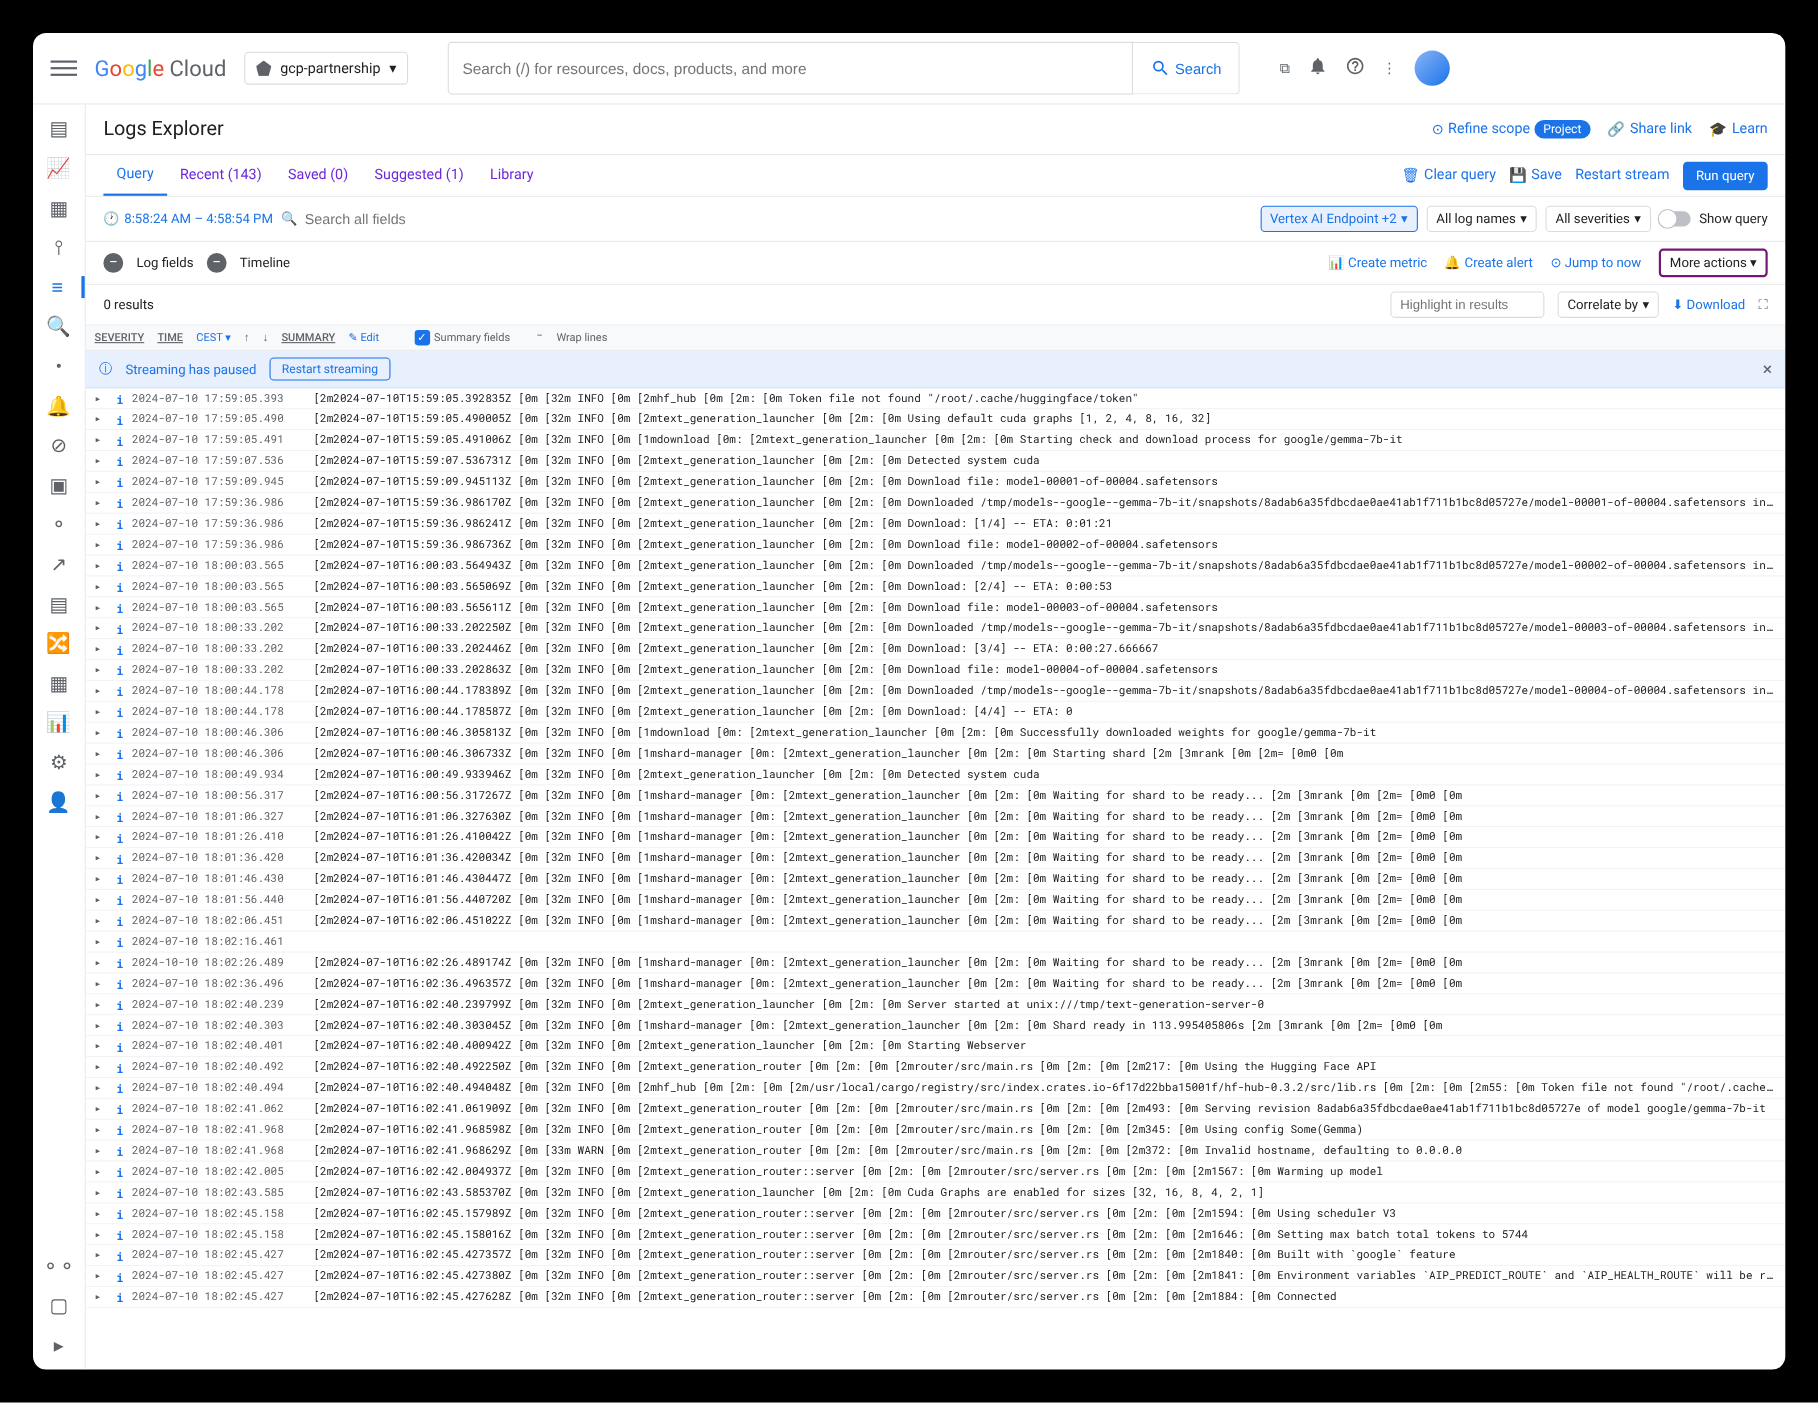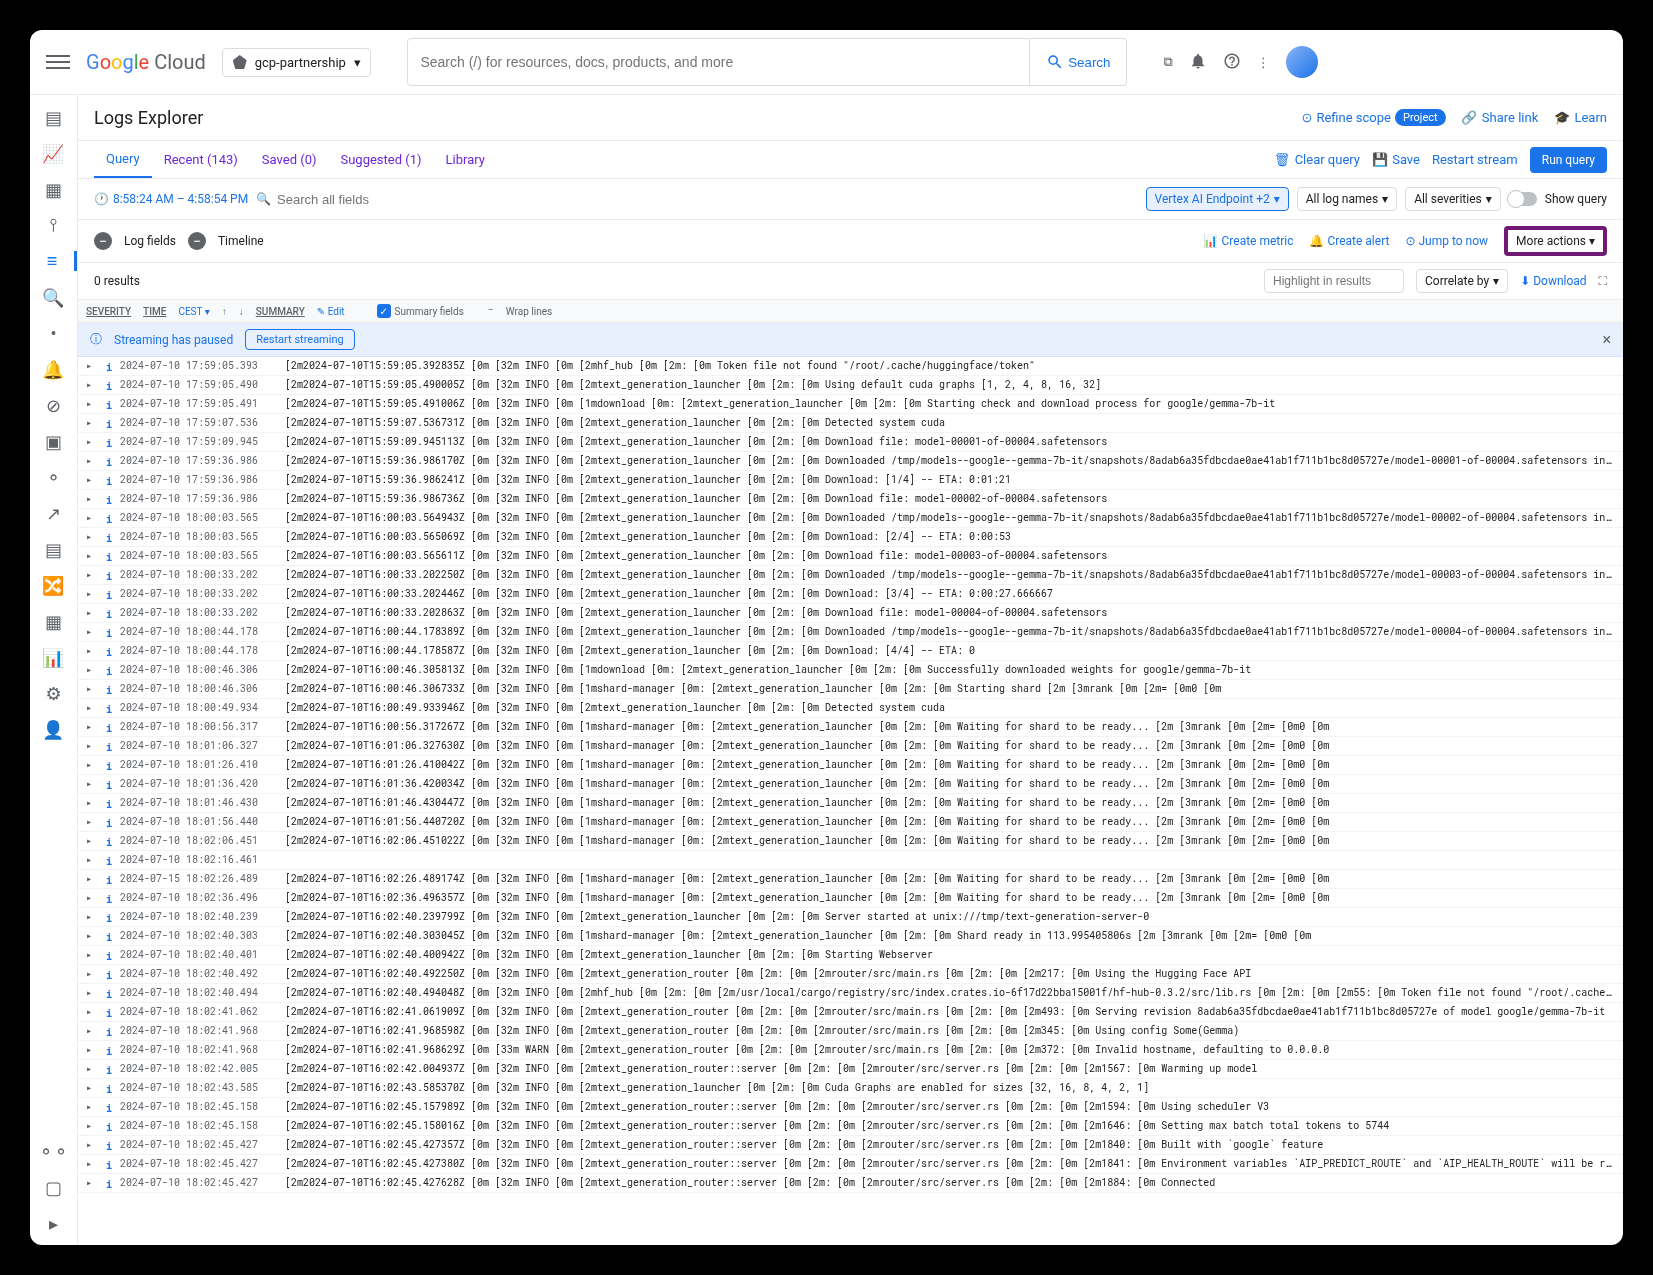--- a/index.html
+++ b/index.html
@@ -40,21 +40,21 @@
 .search-fields { flex: 1; display: flex; align-items: center; gap: 6px; color: #5f6368; }
 .search-fields input { border: none; flex: 1; font-size: 13px; outline: none; }
 .chip { border: 1px solid #dadce0; border-radius: 4px; padding: 4px 8px; font-size: 12px; cursor: pointer; display: flex; align-items: center; gap: 4px; }
 .chip.blue { color: #1a73e8; border-color: #1a73e8; background: #e8f0fe; }
 .toggle-off { width: 28px; height: 14px; background: #bdc1c6; border-radius: 7px; position: relative; }
 .toggle-off::after { content: ""; position: absolute; width: 16px; height: 16px; background: #fff; border: 1px solid #bdc1c6; border-radius: 50%; top: -2px; left: -2px; }
 .tools-row { display: flex; align-items: center; padding: 6px 16px; border-bottom: 1px solid #e8eaed; font-size: 12px; gap: 12px; }
 .tools-row .remove { width: 18px; height: 18px; background: #5f6368; border-radius: 50%; color: #fff; display: flex; align-items: center; justify-content: center; font-size: 14px; cursor: pointer; }
 .tools-right { margin-left: auto; display: flex; gap: 16px; color: #1a73e8; align-items: center; }
 .tools-right > * { cursor: pointer; }
-.more-actions { color: #202124; border: 4px solid #701a75; padding: 4px 8px; border-radius: 4px; }
+.more-actions { color: #202124; border: 2px solid #701a75; padding: 4px 8px; border-radius: 4px; }
 .results-head { display: flex; align-items: center; padding: 6px 16px; border-bottom: 1px solid #e8eaed; font-size: 12px; gap: 12px; }
 .highlight-input { border: 1px solid #dadce0; border-radius: 4px; padding: 4px 8px; font-size: 12px; width: 140px; }
 .header-bar { display: flex; align-items: center; padding: 4px 8px; background: #f8f9fa; border-bottom: 1px solid #e8eaed; font-size: 10px; color: #5f6368; gap: 12px; }
 .hb-col { font-weight: 500; text-transform: uppercase; text-decoration: underline; }
 .check-on { width: 14px; height: 14px; background: #1a73e8; border-radius: 3px; color: #fff; font-size: 10px; display: inline-flex; align-items: center; justify-content: center; }
 .stream-banner { background: #e8f0fe; padding: 6px 12px; display: flex; align-items: center; gap: 12px; font-size: 12px; color: #1a73e8; border-bottom: 1px solid #d2e3fc; }
 .restart-btn { border: 1px solid #1a73e8; padding: 3px 10px; border-radius: 4px; font-size: 11px; cursor: pointer; }
 .close-x { margin-left: auto; color: #5f6368; cursor: pointer; font-size: 16px; }
 .logs { flex: 1; overflow-y: auto; font-family: "Roboto Mono", monospace; font-size: 10px; }
 .log-row { display: flex; align-items: flex-start; padding: 2px 8px; border-bottom: 1px solid #f1f3f4; white-space: nowrap; }
@@ -431,21 +431,21 @@
             <span class="sev">
               <span class="sev-i">i</span>
             </span>
             <span class="ts">2024-07-10 18:02:16.461</span>
           </div>
           <div class="log-row">
             <span class="expand">▸</span>
             <span class="sev">
               <span class="sev-i">i</span>
             </span>
-            <span class="ts">2024-07-15 18:02:26.489</span>
+            <span class="ts">2024-10-10 18:02:26.489</span>
             <span class="msg">[2m2024-07-10T16:02:26.489174Z [0m [32m INFO [0m [1mshard-manager [0m: [2mtext_generation_launcher [0m [2m: [0m Waiting for shard to be ready... [2m [3mrank [0m [2m= [0m0 [0m</span>
           </div>
           <div class="log-row">
             <span class="expand">▸</span>
             <span class="sev">
               <span class="sev-i">i</span>
             </span>
             <span class="ts">2024-07-10 18:02:36.496</span>
             <span class="msg">[2m2024-07-10T16:02:36.496357Z [0m [32m INFO [0m [1mshard-manager [0m: [2mtext_generation_launcher [0m [2m: [0m Waiting for shard to be ready... [2m [3mrank [0m [2m= [0m0 [0m</span>
           </div>

